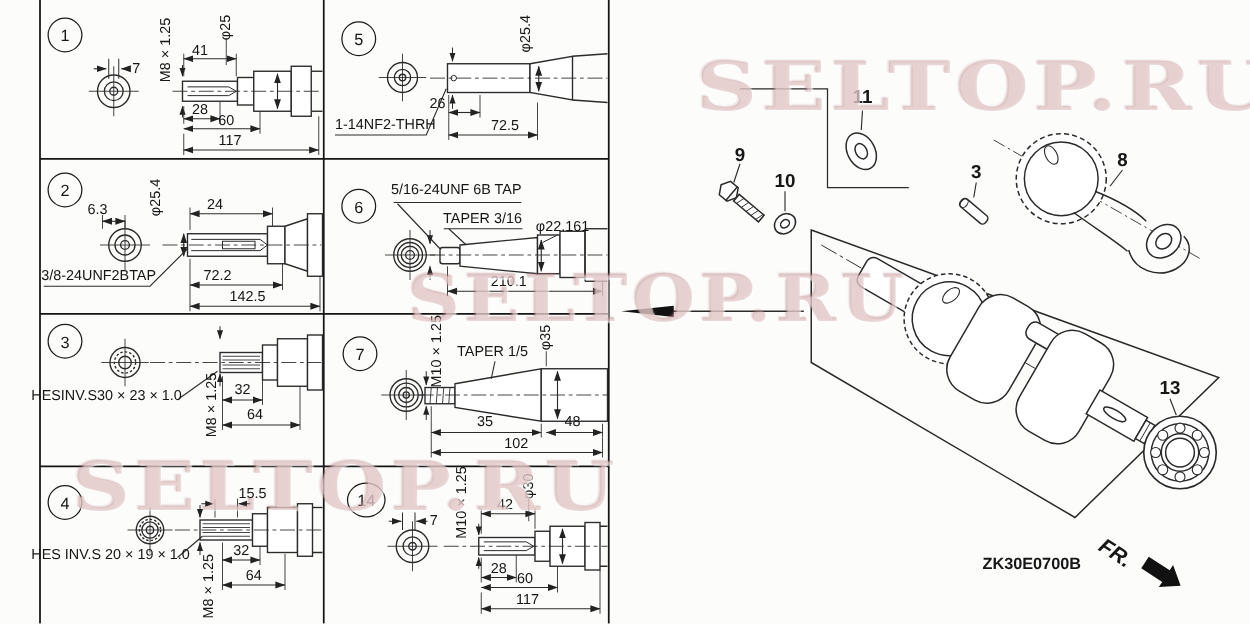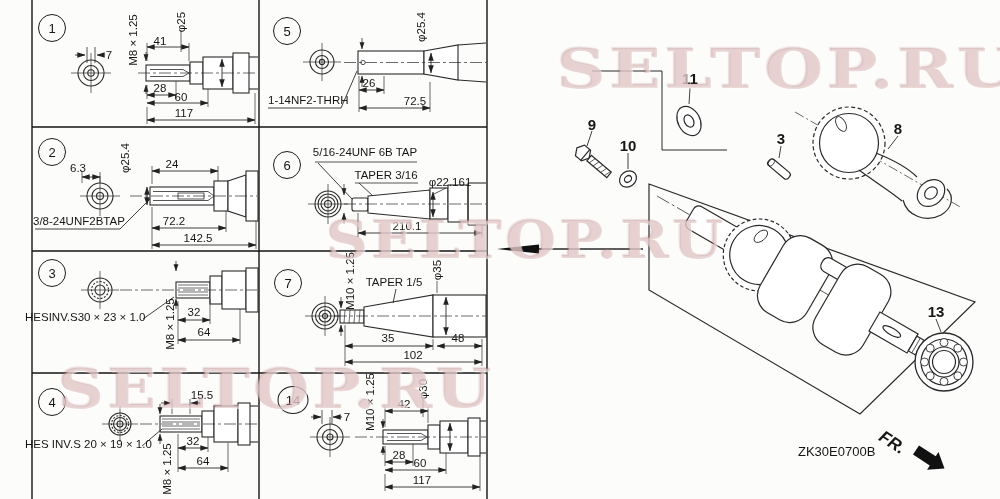--- a/index.html
+++ b/index.html
@@ -8,21 +8,21 @@
   .lab{position:absolute;font-size:11.5px;white-space:nowrap;transform:translate(-50%,-50%);
        color:#161616;z-index:3;}
   .vlab{position:absolute;font-size:11.5px;white-space:nowrap;
         transform:translate(-50%,-50%) rotate(-90deg);color:#161616;z-index:3;}
   .lab-l{position:absolute;font-size:11.5px;white-space:nowrap;transform:translate(0,-50%);
          color:#161616;z-index:3;}
   .circ{position:absolute;width:26px;height:26px;border:1.6px solid #1c1c1c;border-radius:50%;
         display:flex;align-items:center;justify-content:center;font-size:13px;
         transform:translate(-50%,-50%);z-index:3;background:transparent;}
   .pnum{position:absolute;font-size:15px;font-weight:600;transform:translate(-50%,-50%);z-index:3;}
-  .code{position:absolute;font-size:13px;font-weight:normal;transform:translate(0,-50%);z-index:3;margin-left:12px;}
+  .code{position:absolute;font-size:13px;font-weight:bold;transform:translate(0,-50%);z-index:3;}
   .fr{position:absolute;font-style:italic;font-weight:bold;font-size:17px;
       transform:rotate(33deg);transform-origin:left top;z-index:4;}
   .wm{position:absolute;font-family:"DejaVu Serif",serif;font-weight:bold;
       color:rgba(197,140,140,0.34);letter-spacing:3px;line-height:1;z-index:5;
       pointer-events:none;text-shadow:1px 1px 1px rgba(255,255,255,.65),-1px -1px 1px rgba(150,90,90,.18);
       transform-origin:left top;white-space:nowrap;}
   svg.base{position:absolute;left:0;top:0;z-index:1;}
 </style>
 </head>
 <body>
@@ -398,22 +398,22 @@
 
 <span class="lab" style="left:109px;top:55px">7</span>
 <span class="vlab" style="left:133px;top:40px">M8 × 1.25</span>
 <span class="lab" style="left:160px;top:41px">41</span>
 <span class="vlab" style="left:181px;top:22px">φ25</span>
 <span class="lab" style="left:160px;top:88px">28</span>
 <span class="lab" style="left:181px;top:97px">60</span>
 <span class="lab" style="left:184px;top:113px">117</span>
 
 <span class="vlab" style="left:421px;top:27px">φ25.4</span>
-<span class="lab" style="left:369px;top:83px">26</span>
-<span class="lab" style="left:415px;top:101px">72.5</span>
+<span class="lab" style="left:350px;top:83px">26</span>
+<span class="lab" style="left:404px;top:101px">72.5</span>
 <span class="lab-l" style="left:268px;top:100px">1-14NF2-THRH</span>
 
 <span class="lab" style="left:78px;top:168px">6.3</span>
 <span class="vlab" style="left:125px;top:158px">φ25.4</span>
 <span class="lab" style="left:172px;top:164px">24</span>
 <span class="lab-l" style="left:33px;top:221px">3/8-24UNF2BTAP</span>
 <span class="lab" style="left:174px;top:221px">72.2</span>
 <span class="lab" style="left:198px;top:238px">142.5</span>
 
 <span class="lab" style="left:365px;top:152px">5/16-24UNF 6B TAP</span>

